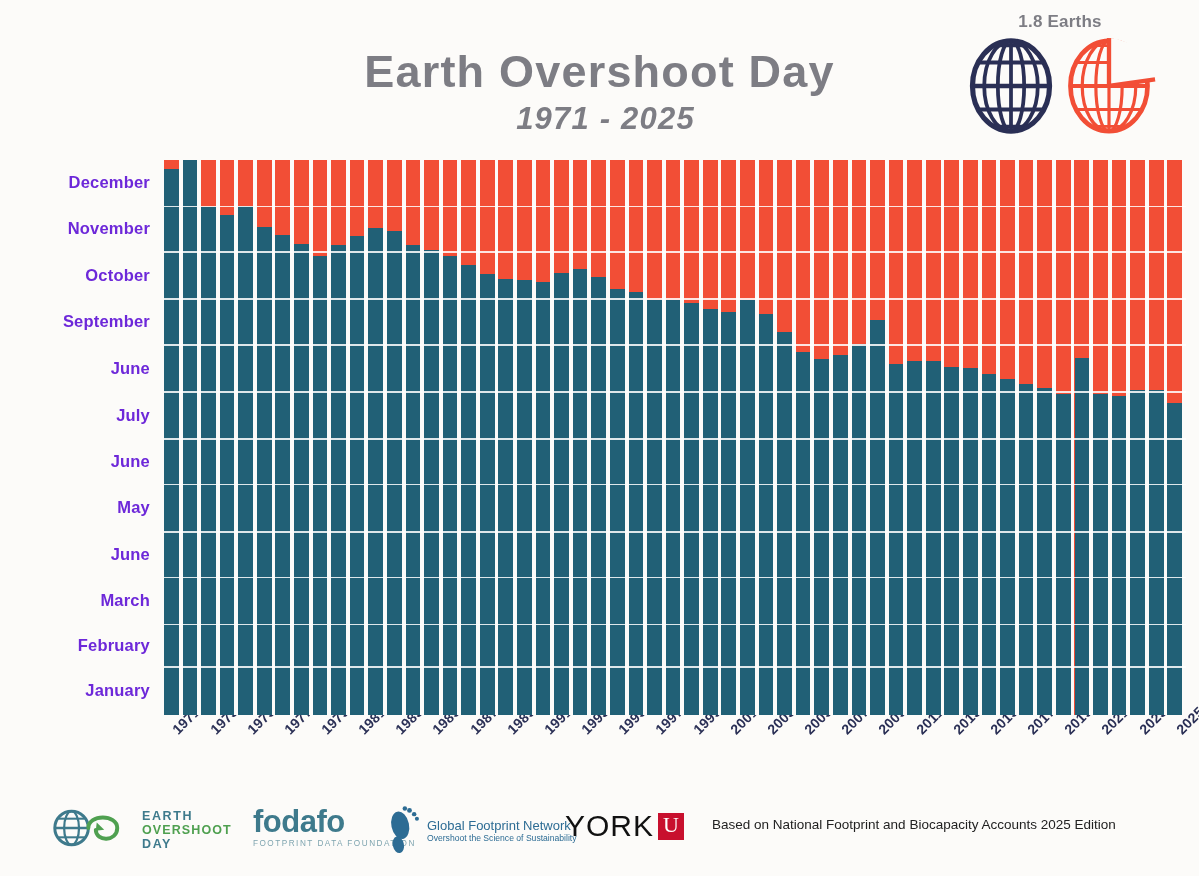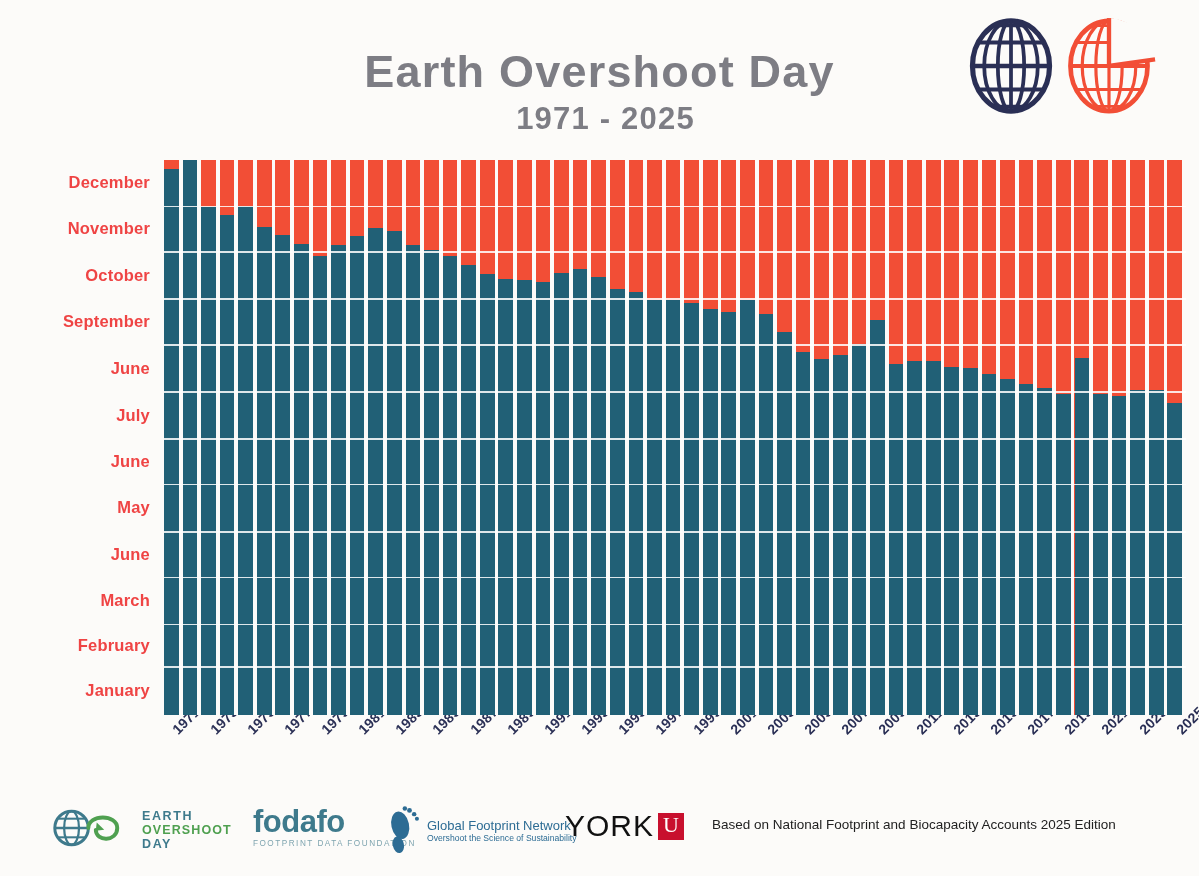--- a/index.html
+++ b/index.html
@@ -59,20 +59,21 @@
     line-height: 52px;
     margin: 0;
   }
   #sub-title {
     font-size: 31px;
     font-weight: bold;
     color: #7D7D84;
     letter-spacing: 1.2px;
     line-height: 38px;
     margin: 2px 0 0 12px;
+    font-style: italic;
   }
 
   
   #chart-area {
     position: absolute;
     left: 0;
     top: 155px;
     width: 1199px;
     height: 640px;
   }
@@ -81,21 +82,21 @@
     left: 0;
     top: 5px;
     width: 158px;
     height: 555px;
   }
   .month-label {
     position: absolute;
     right: 8px;
     font-size: 16.5px;
     font-weight: bold;
-    color: #ef4444;
+    color: #6d28d9;
     white-space: nowrap;
     transform: translateY(-50%);
     letter-spacing: 0.2px;
   }
   #plot {
     position: absolute;
     left: 164px;
     top: 5px;
     width: 1022px;
     height: 555px;
@@ -205,20 +206,21 @@
 
 <div id="header">
 
 
   <div id="title-block">
     <div id="main-title">Earth Overshoot Day</div>
     <div id="sub-title">1971 - 2025</div>
   </div>
 
   <div class="earth-badge" id="badge-right">
+    <div class="badge-label">1.8 Earths</div>
     <div class="globes-row">
       <span>
         <svg width="94" height="100" viewBox="0 0 100 106" fill="none">
           <ellipse cx="50" cy="53" rx="41" ry="48" stroke="#2A2F55" stroke-width="5.5"></ellipse>
           <ellipse cx="50" cy="53" rx="14" ry="48" stroke="#2A2F55" stroke-width="4"></ellipse>
           <ellipse cx="50" cy="53" rx="28.5" ry="48" stroke="#2A2F55" stroke-width="4"></ellipse>
           <line x1="9" y1="53" x2="91" y2="53" stroke="#2A2F55" stroke-width="5"></line>
           <line x1="15.5" y1="28" x2="84.5" y2="28" stroke="#2A2F55" stroke-width="4"></line>
           <line x1="15.5" y1="78" x2="84.5" y2="78" stroke="#2A2F55" stroke-width="4"></line>
           <line x1="31" y1="10" x2="69" y2="10" stroke="#2A2F55" stroke-width="3.6"></line>

